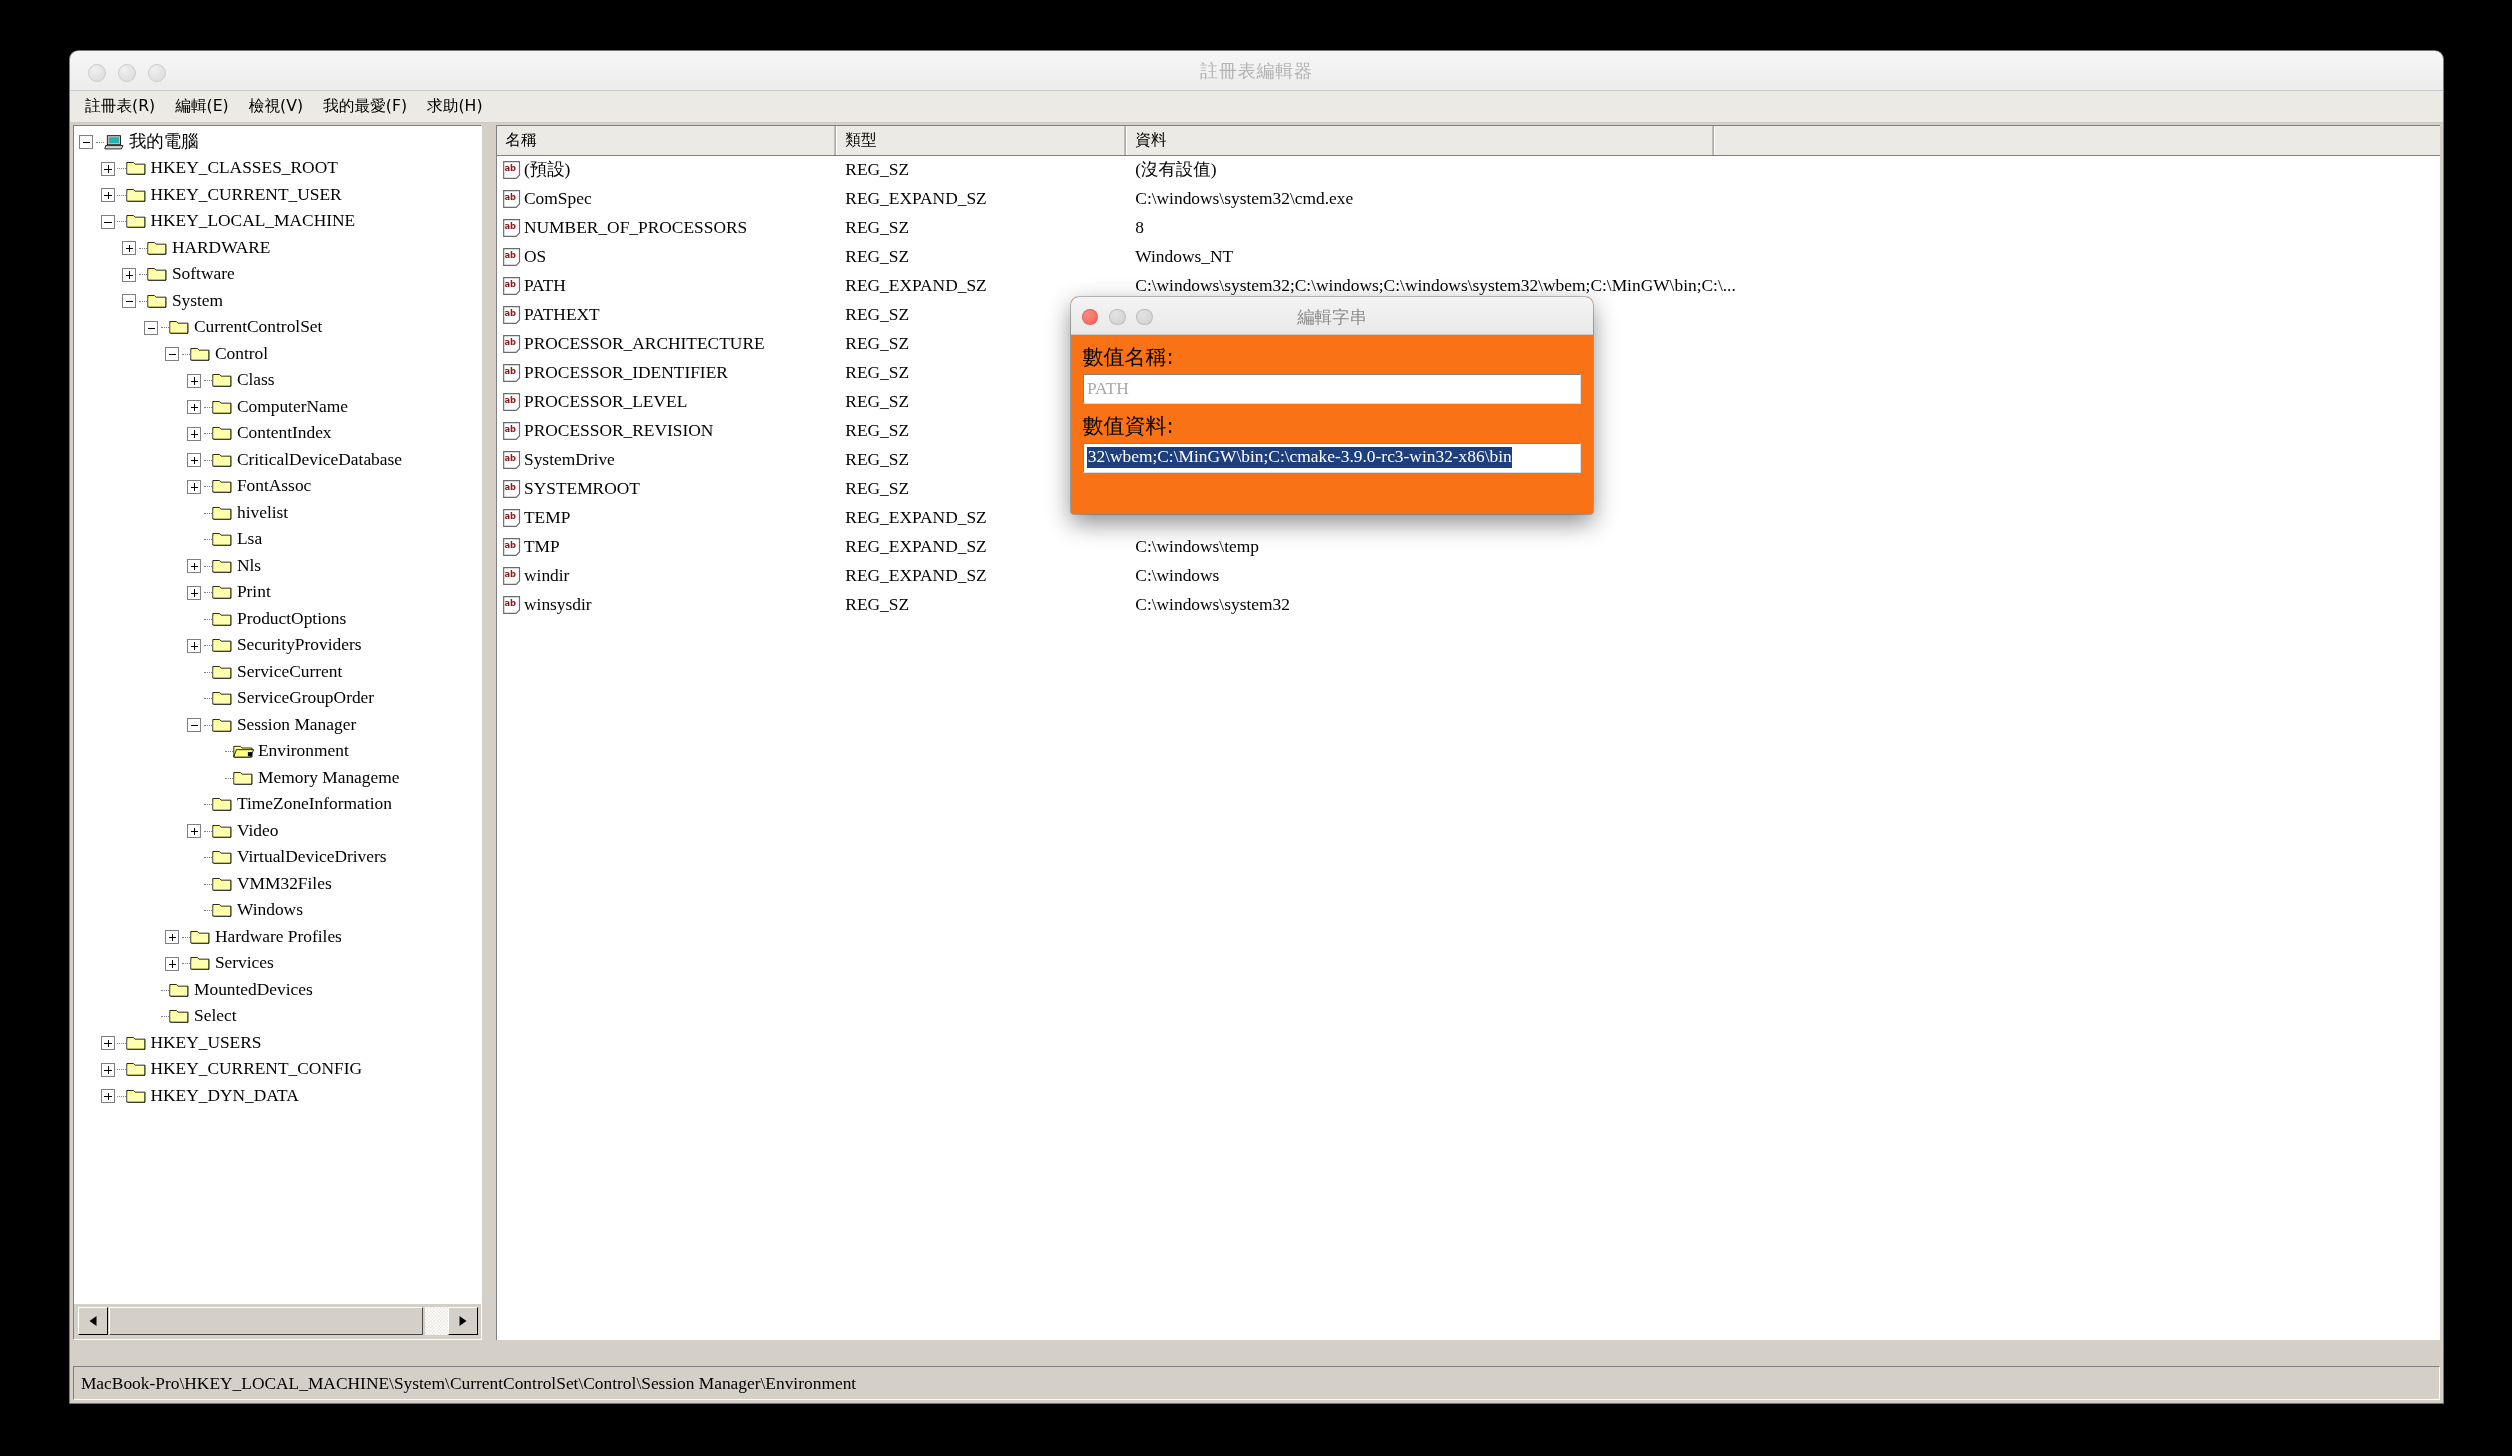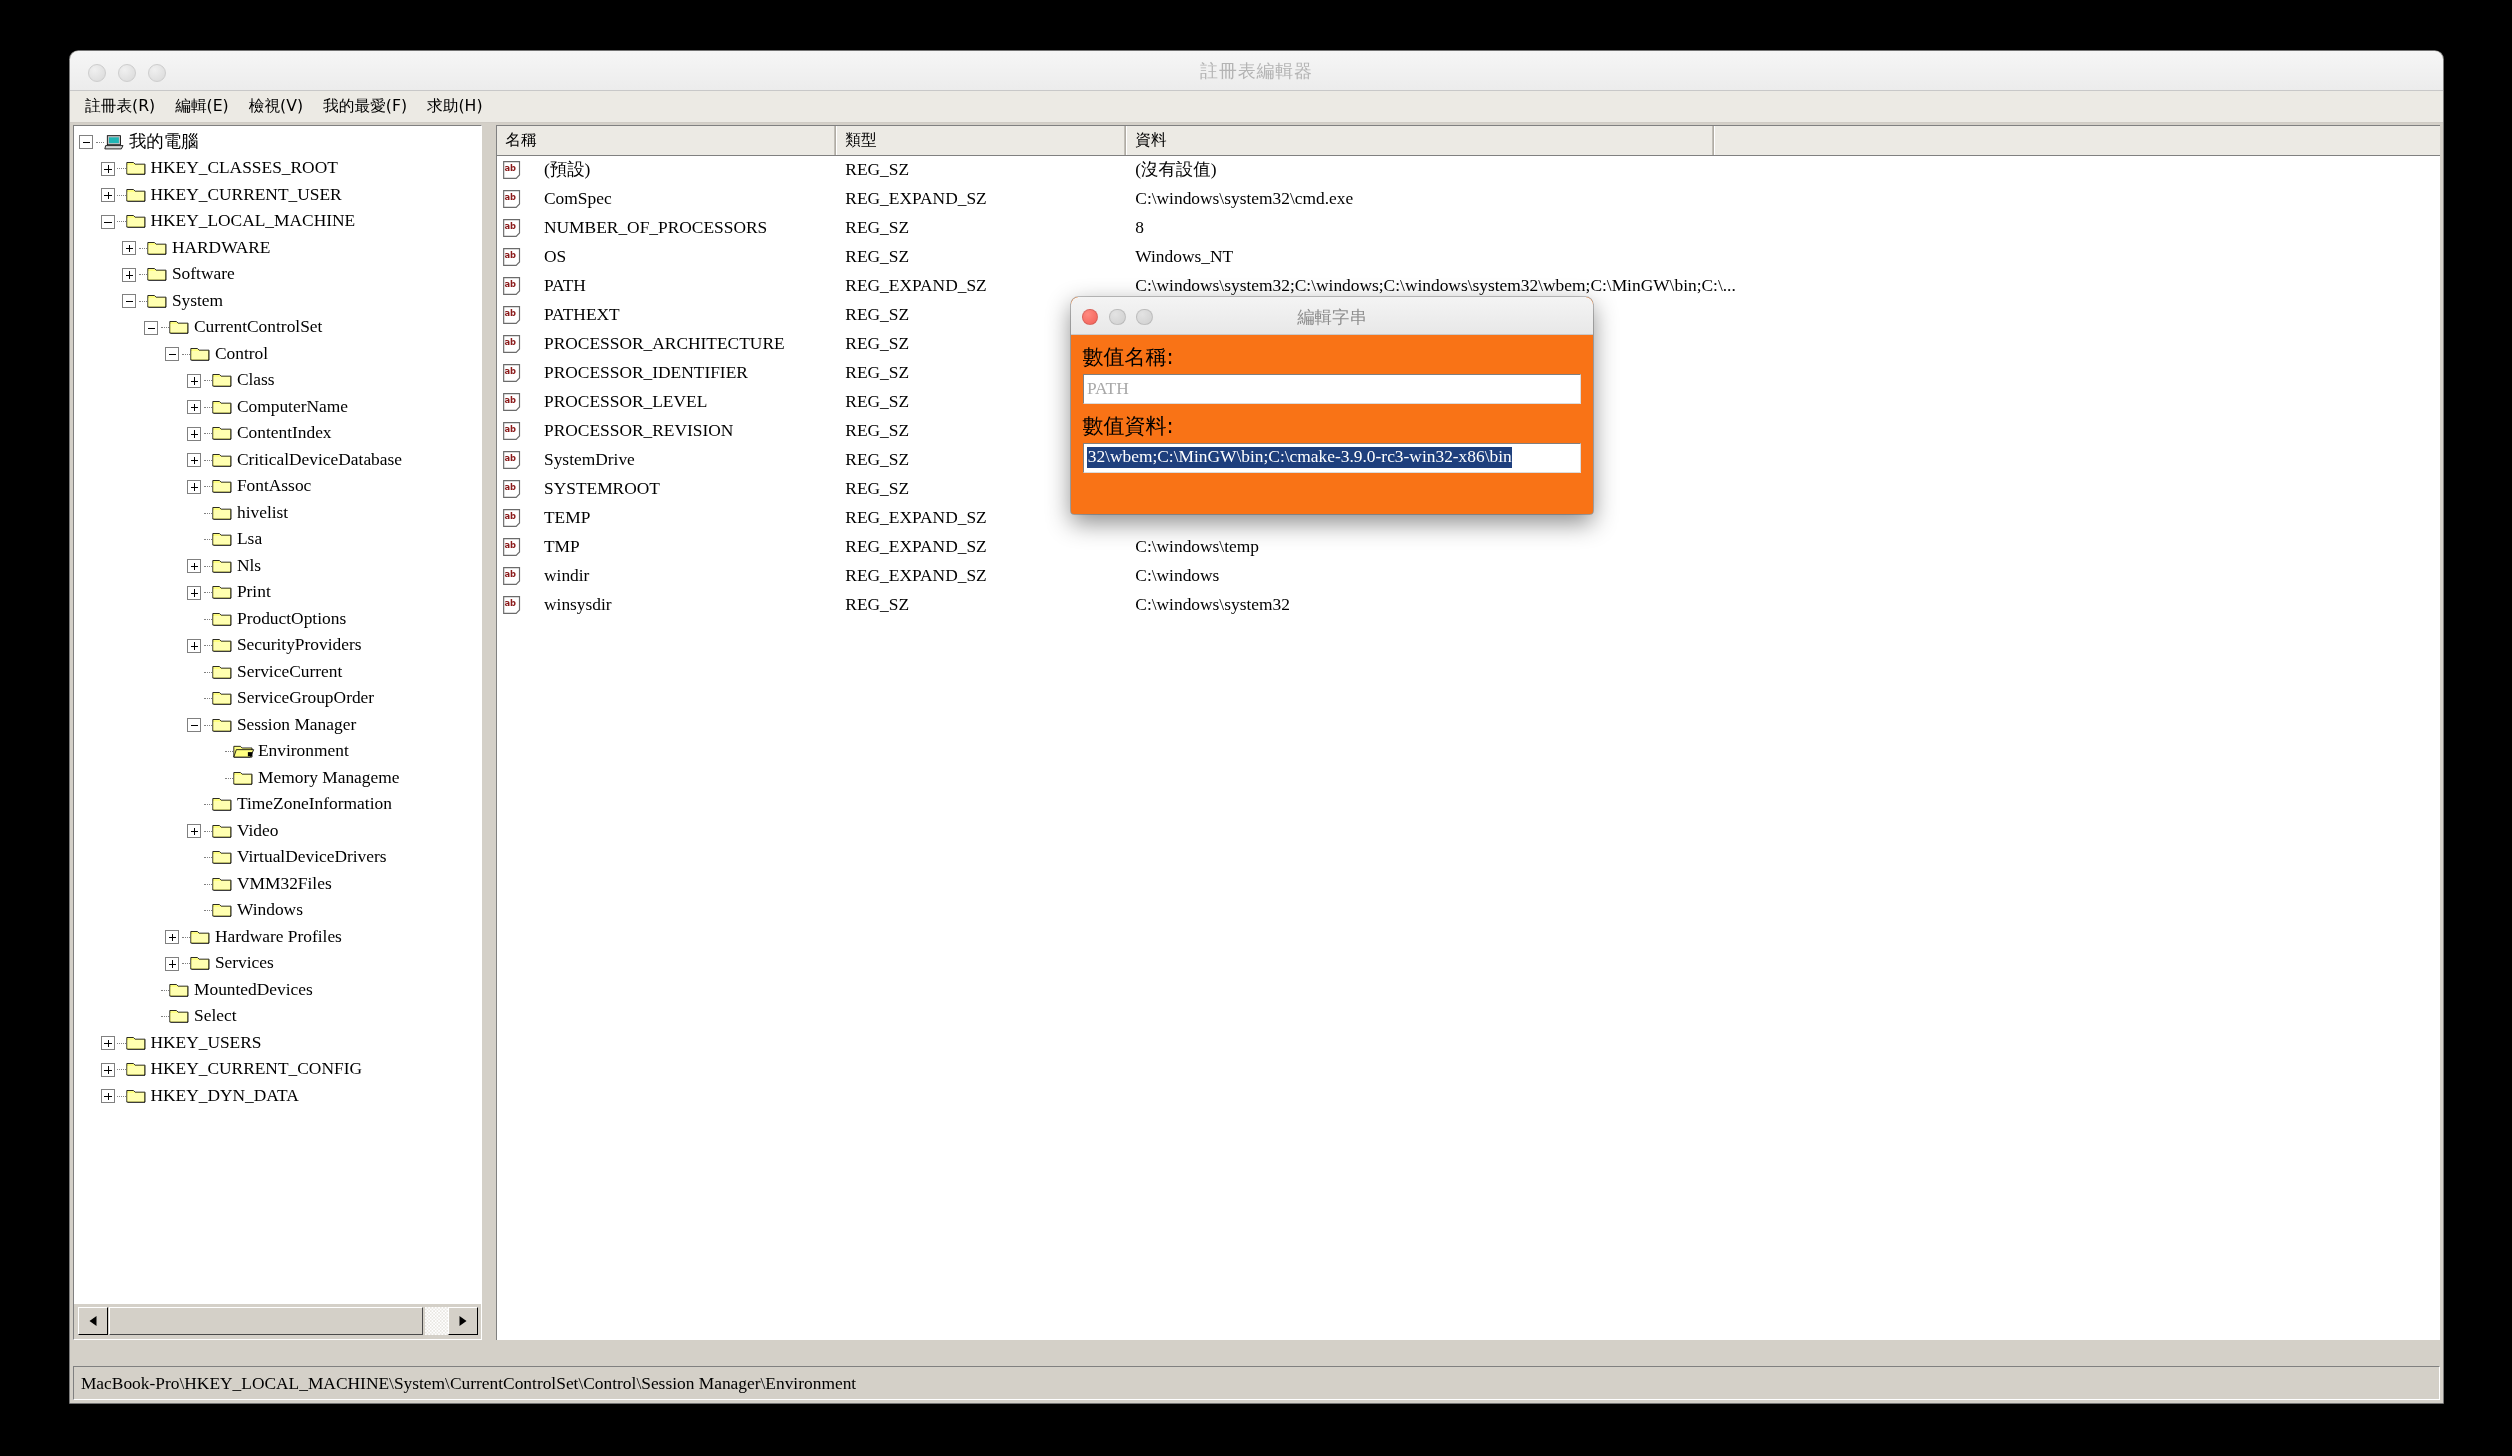--- a/index.html
+++ b/index.html
@@ -249,21 +249,21 @@
   .c-data { width: 663px; padding-left: 8.3px; white-space: nowrap; overflow: hidden; }
   .cell-text {
     font-family: "Liberation Serif", serif;
     font-size: 17.4px;
     color: #000;
     line-height: 1;
   }
   .ab-icon {
     width: 20px; height: 20px;
     flex: 0 0 auto;
-    margin-right: 22px;
+    margin-right: 2px;
     position: relative;
   }
 
   
   #statusbar {
     position: absolute;
     left: 0; bottom: 0;
     width: 2373px; height: 40px;
     background: #d4d0c8;
     padding: 3.3px;

